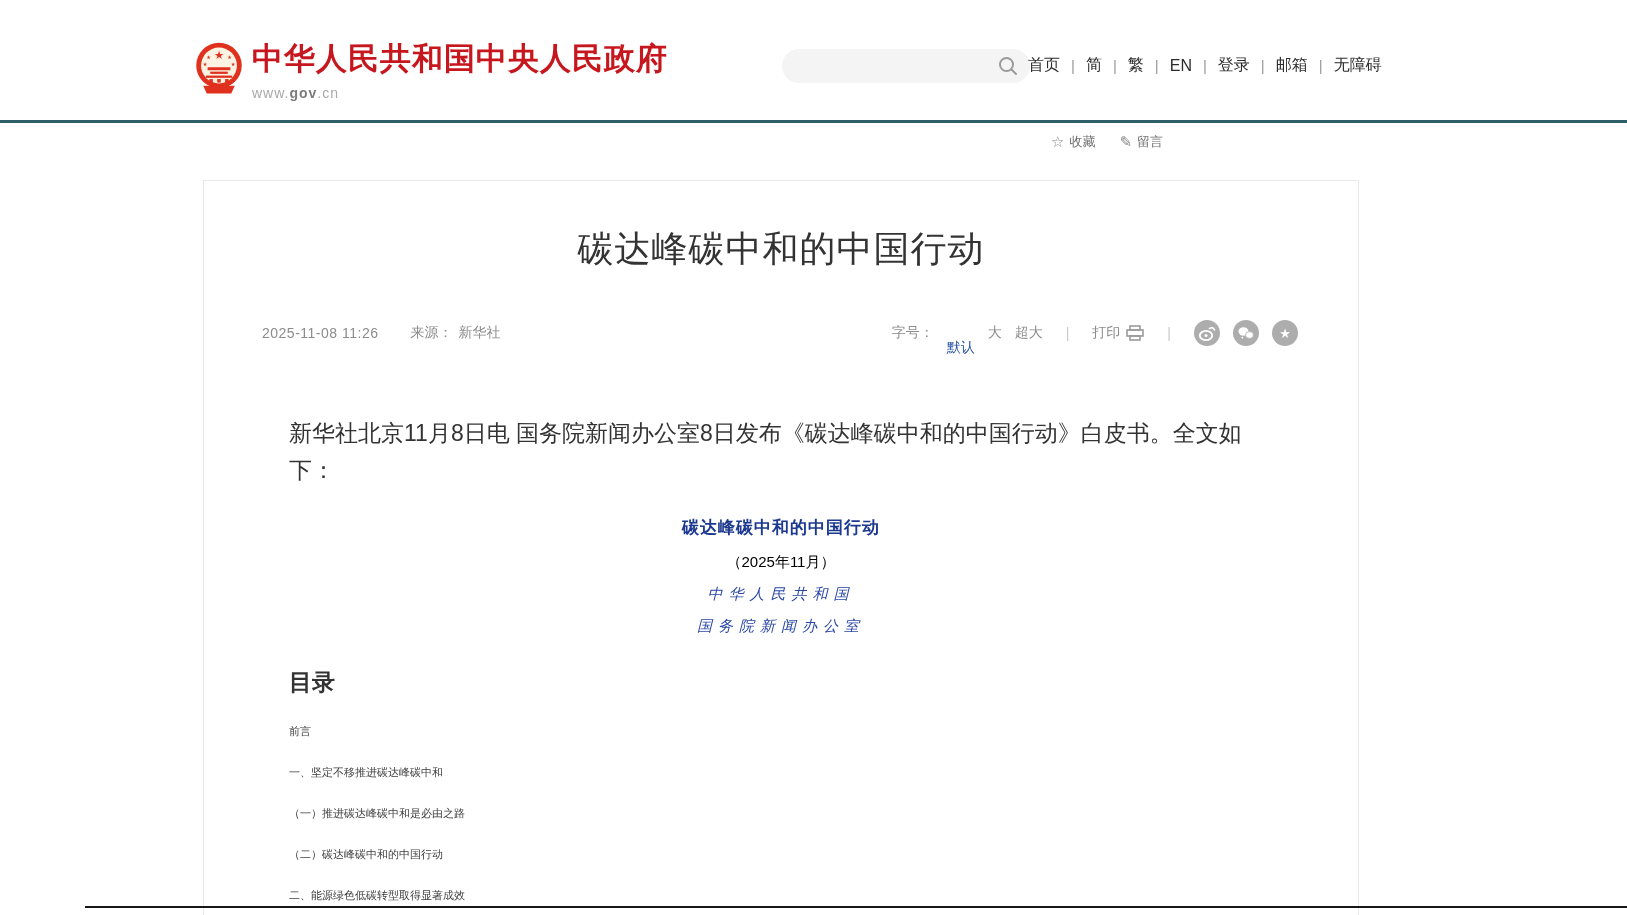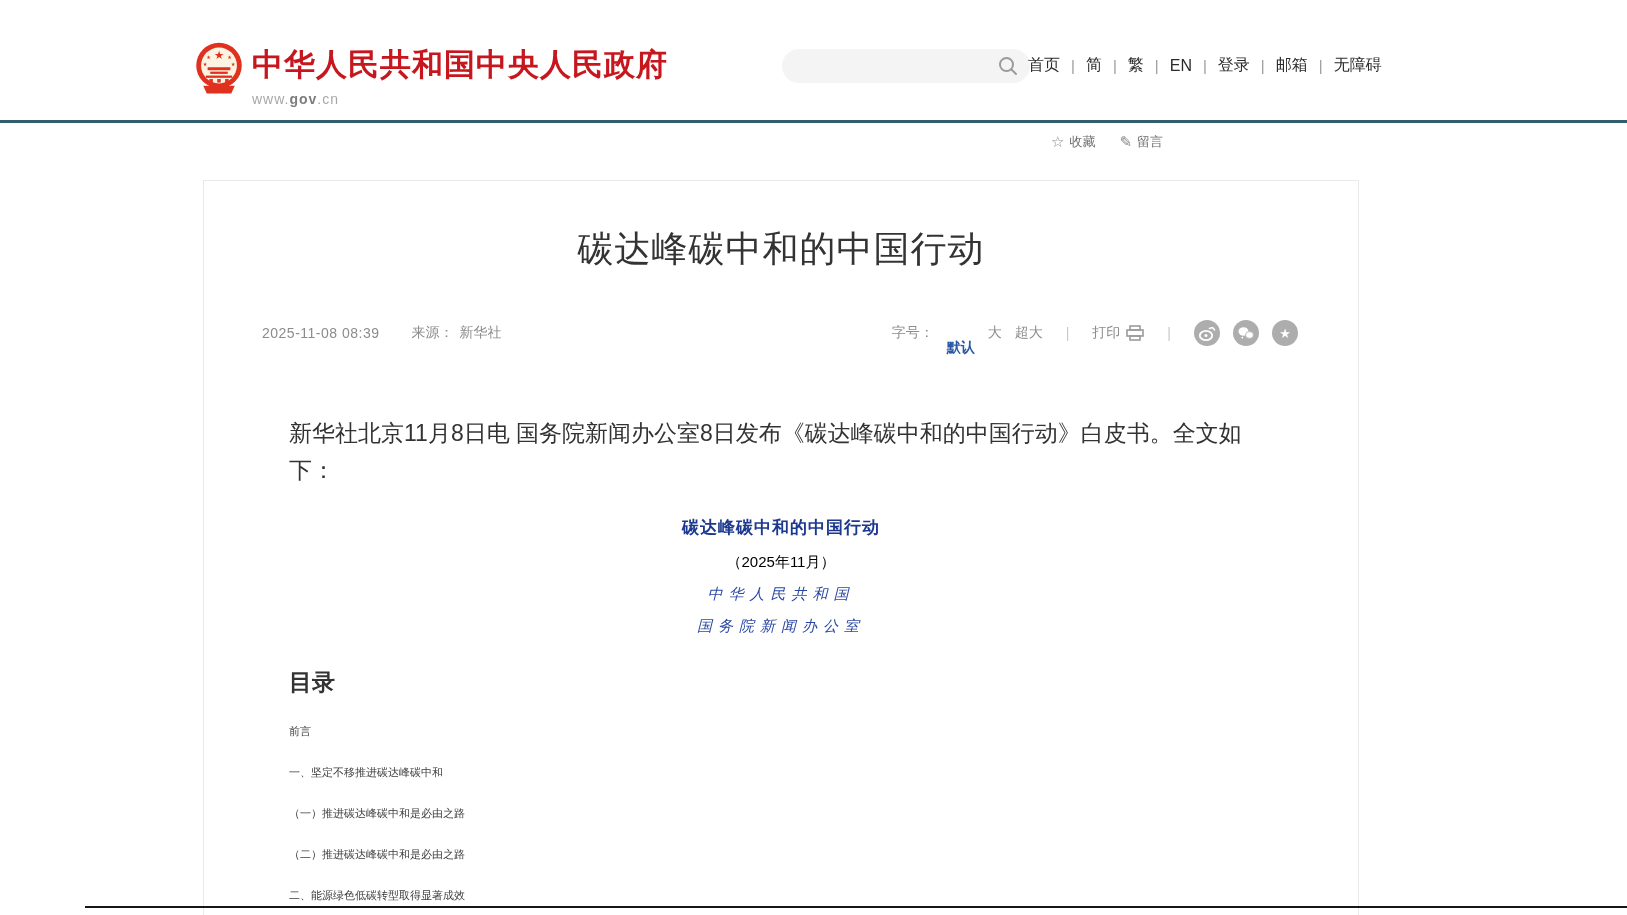--- a/index.html
+++ b/index.html
@@ -3,21 +3,21 @@
 <meta charset="utf-8">
 <style>
   * { margin:0; padding:0; box-sizing:border-box; }
   html,body { width:1627px; height:915px; background:#ffffff; overflow:hidden;
     font-family:"Liberation Sans","DejaVu Sans",sans-serif; }
   body { position:relative; }
 
   
   .site-header { position:absolute; top:0; left:0; width:100%; height:120px; background:#fff; }
   .logo { position:absolute; left:191px; top:40px; width:56px; height:58px; cursor:pointer; }
-  .brand { position:absolute; left:252px; top:44px; }
+  .brand { position:absolute; left:252px; top:38px; }
   .brand-title { font-size:31px; font-weight:bold; color:#c7171e; letter-spacing:1px; cursor:pointer; }
   .brand-url { margin-top:5px; font-size:14px; color:#a8a8a8; letter-spacing:1px; }
   .brand-url .core { font-weight:bold; color:#7d7d7d; }
 
   .search-box { position:absolute; left:782px; top:49px; width:248px; height:34px;
     background:#f4f4f4; border-radius:17px; }
   .search-box input { position:absolute; left:0; top:0; width:100%; height:100%;
     background:transparent; border:none; outline:none; padding:0 42px 0 18px;
     font-size:14px; color:#555; font-family:"Liberation Sans","DejaVu Sans",sans-serif; }
   .search-icon { position:absolute; right:11px; top:6px; width:22px; height:22px; cursor:pointer; }
@@ -42,21 +42,21 @@
   .article-title { margin-top:44px; text-align:center; font-size:36px; font-weight:400;
     color:#333; letter-spacing:1px; }
 
   .meta-row { margin:35px 60px 0 58px; display:flex; justify-content:space-between;
     align-items:center; font-size:14px; color:#8c8c8c; }
   .meta-left { display:flex; align-items:center; }
   .meta-left .date { letter-spacing:0.5px; }
   .meta-left .src-label { margin-left:32px; }
   .meta-left .src { margin-left:6px; }
   .meta-right { display:flex; align-items:center; gap:13px; }
-  .fs-default { color:#2a57a5; font-weight:bold; cursor:pointer;margin-top:30px; }
+  .fs-default { color:#2a57a5; font-weight:normal; cursor:pointer;margin-top:30px; }
   .fs-opt { color:#8c8c8c; cursor:pointer; }
   .meta-sep { color:#c9c9c9; margin:0 10px; }
   .print-btn { display:flex; align-items:center; gap:6px; cursor:pointer; color:#8c8c8c; }
   .share-ico { width:26px; height:26px; cursor:pointer; }
 
   .lead { margin:58px 85px 0; font-size:23px; color:#333; line-height:1.6; }
 
   .doc-title { margin-top:27px; text-align:center; font-size:17px; font-weight:bold; color:#1c398f; letter-spacing:1px; }
   .doc-sub   { margin-top:14px; text-align:center; font-size:15px; color:#000000; }
   .doc-org   { margin-top:13px; text-align:center; font-size:15px; color:#2a47a3; letter-spacing:6px;
@@ -131,21 +131,21 @@
     <span>留言</span>
   </span>
 </div>
 
 <div class="panel">
 
   <h1 class="article-title">碳达峰碳中和的中国行动</h1>
 
   <div class="meta-row">
     <div class="meta-left">
-      <span class="date">2025-11-08 08:39</span>
+      <span class="date">2025-11-08 11:26</span>
       <span class="src-label">来源：</span>
       <span class="src">新华社</span>
     </div>
     <div class="meta-right">
       <span>字号：</span>
       <span class="fs-default">默认</span>
       <span class="fs-opt">大</span>
       <span class="fs-opt">超大</span>
       <span class="meta-sep">|</span>
       <span class="print-btn">
@@ -180,18 +180,18 @@
 
   <div class="doc-title">碳达峰碳中和的中国行动</div>
   <div class="doc-sub">（2025年11月）</div>
   <div class="doc-org">中华人民共和国</div>
   <div class="doc-org">国务院新闻办公室</div>
 
   <div class="toc-heading">目录</div>
   <div class="toc-item">前言</div>
   <div class="toc-item">一、坚定不移推进碳达峰碳中和</div>
   <div class="toc-item">（一）推进碳达峰碳中和是必由之路</div>
-  <div class="toc-item">（二）推进碳达峰碳中和是必由之路</div>
+  <div class="toc-item">（二）碳达峰碳中和的中国行动</div>
   <div class="toc-item">二、能源绿色低碳转型取得显著成效</div>
 
 </div>
 
 <div class="bottom-line"></div>
 
 </body></html>

